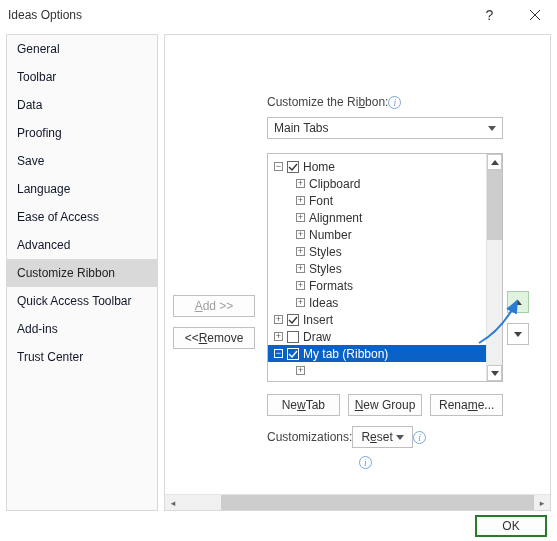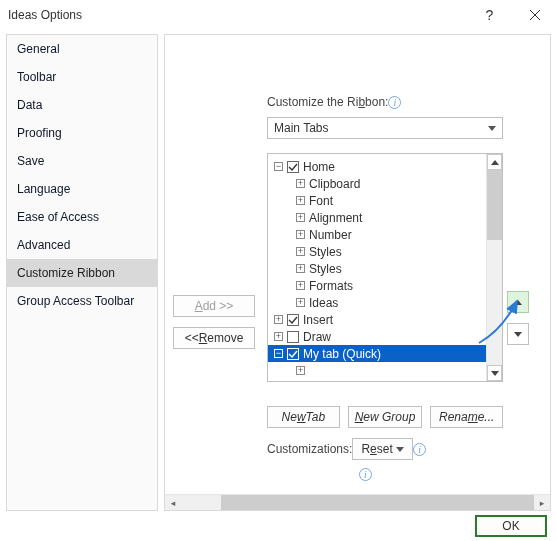--- a/index.html
+++ b/index.html
@@ -194,22 +194,22 @@
     display: flex; align-items: center; justify-content: center;
     border: 1px solid #c8c8c8;
     background: #fff;
   }
   .vscroll .track { flex: 1; position: relative; }
   .vscroll .thumb {
     position: absolute; left: 0; right: 0; top: 0; height: 70px;
     background: #cdcdcd;
   }
   .row-btns {
-    margin-top: 24px;
-    display: flex; gap: 8px; font-style: italic;
+    margin-top: 12px;
+    display: flex; gap: 8px;
   }
   .row-btns .btn-std { flex: 1; }
   .cust-row {
     margin-top: 10px;
     display: flex; align-items: center; gap: 0;
   }
   .cust-row .btn-std { padding: 0 8px; }
   .cust-row2 {
     margin-top: 8px;
     padding-left: 92px;
@@ -275,21 +275,23 @@
   <div class="sidebar">
     <div class="sidebar-item">General</div>
     <div class="sidebar-item">Toolbar</div>
     <div class="sidebar-item">Data</div>
     <div class="sidebar-item">Proofing</div>
     <div class="sidebar-item">Save</div>
     <div class="sidebar-item">Language</div>
     <div class="sidebar-item">Ease of Access</div>
     <div class="sidebar-item">Advanced</div>
     <div class="sidebar-item selected">Customize Ribbon</div>
-    <div class="sidebar-item">Group Access Toolbar</div>
+    <div class="sidebar-item">Quick Access Toolbar</div>
+    <div class="sidebar-item">Add-ins</div>
+    <div class="sidebar-item">Trust Center</div>
   </div>
 
   <div class="content-wrap">
     <div class="content">
 
       <div class="addremove">
         <div class="btn-std disabled">
             <u>A</u>
             <span>dd &gt;&gt;</span>
           </div>
@@ -364,21 +366,21 @@
               <span class="chk"></span>
               <span>Draw</span>
             </div>
             <div class="tree-row indent0b selected">
               <span class="expander">−</span>
               <span class="chk">
                   <svg width="10" height="10" viewBox="0 0 10 10">
                     <path d="M1 5 L4 8 L9 2" stroke="#fff" stroke-width="1.4" fill="none"></path>
                   </svg>
                 </span>
-              <span>My tab (Quick)</span>
+              <span>My tab (Ribbon)</span>
             </div>
             <div class="tree-row indent1">
                 <span class="expander">+</span>
               </div>
             <div class="tree-row indent0b">
 
               <span>Page Layout</span>
             </div>
           </div>
           <div class="vscroll">

